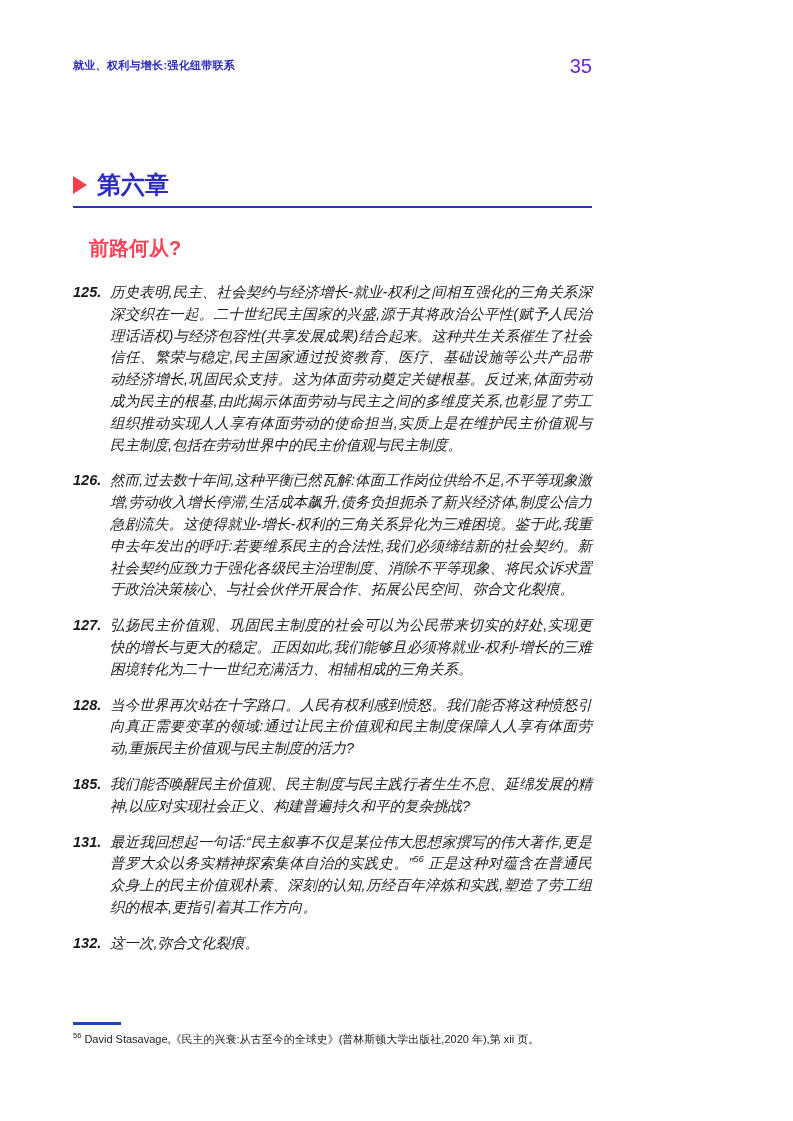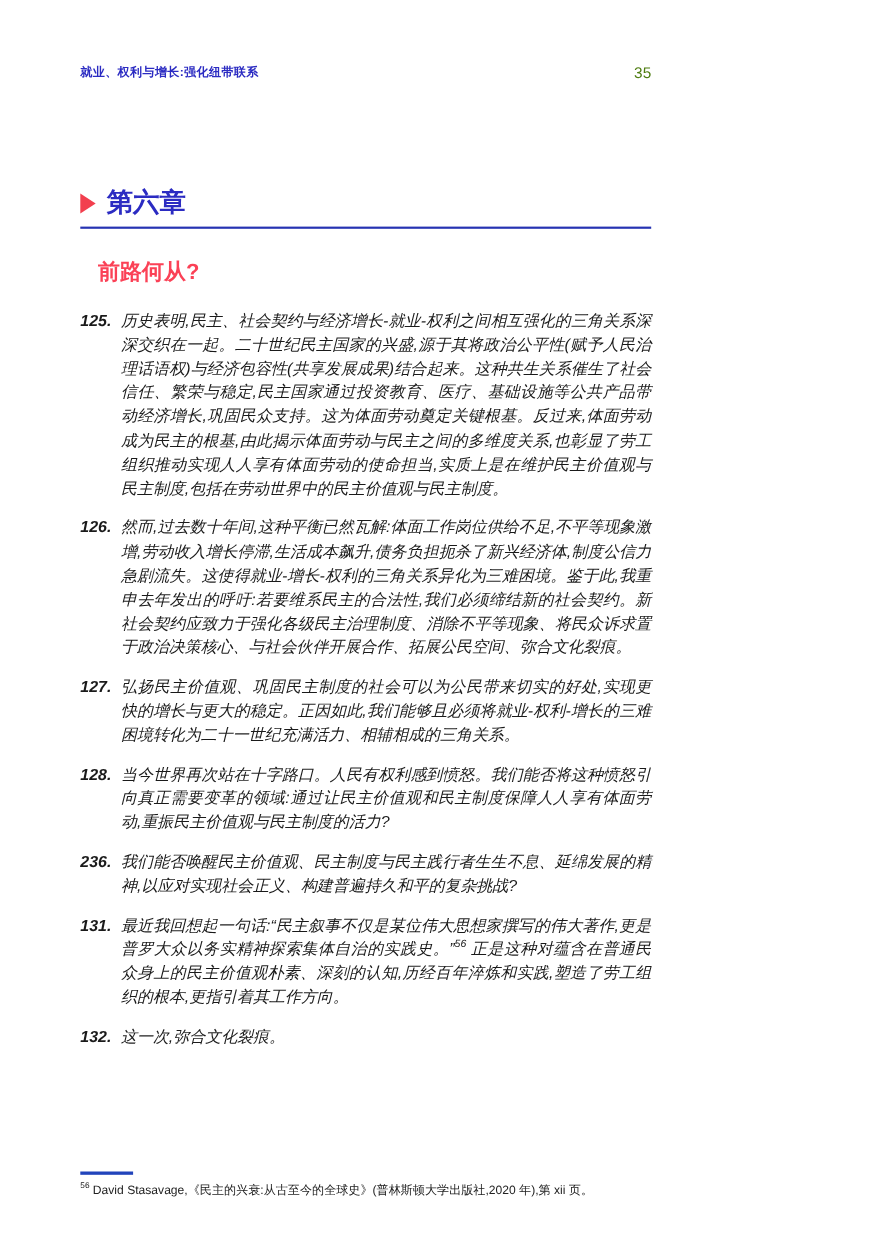--- a/index.html
+++ b/index.html
@@ -31,22 +31,22 @@
     align-items: flex-start;
     height: 16px;
   }
   .header-title {
     font-size: 11px;
     font-weight: bold;
     color: var(--brand-blue);
     letter-spacing: 0.3px;
   }
   .page-number {
-    font-size: 14px;
-    color: #4d7c0f;
+    font-size: 20px;
+    color: #6d28d9;
     line-height: 16px;
   }
   
   .chapter-block { margin-top: 96px; }
   .chapter-title {
     display: flex;
     align-items: center;
     font-size: 24px;
     font-weight: bold;
     color: var(--brand-blue);
@@ -97,21 +97,21 @@
   .fn-ref {
     font-size: 9.5px;
     vertical-align: super;
     line-height: 0;
   }
   
   .footnote {
     position: absolute;
     left: 73px;
     right: 72px;
-    top: 1065px;
+    top: 1022px;
   }
   .footnote-rule {
     width: 48px;
     height: 3px;
     background: var(--footnote-blue);
     margin-bottom: 7px;
   }
   .footnote-text {
     font-size: 11px;
     color: #222222;
@@ -150,21 +150,21 @@
     </li>
     <li class="para">
       <span class="para-num">127.</span>
       <span class="para-body">弘扬民主价值观、巩固民主制度的社会可以为公民带来切实的好处,实现更快的增长与更大的稳定。正因如此,我们能够且必须将就业-权利-增长的三难困境转化为二十一世纪充满活力、相辅相成的三角关系。</span>
     </li>
     <li class="para">
       <span class="para-num">128.</span>
       <span class="para-body">当今世界再次站在十字路口。人民有权利感到愤怒。我们能否将这种愤怒引向真正需要变革的领域:通过让民主价值观和民主制度保障人人享有体面劳动,重振民主价值观与民主制度的活力?</span>
     </li>
     <li class="para">
-      <span class="para-num">236.</span>
+      <span class="para-num">185.</span>
       <span class="para-body">我们能否唤醒民主价值观、民主制度与民主践行者生生不息、延绵发展的精神,以应对实现社会正义、构建普遍持久和平的复杂挑战?</span>
     </li>
     <li class="para">
       <span class="para-num">131.</span>
       <span class="para-body"><span>最近我回想起一句话:“民主叙事不仅是某位伟大思想家撰写的伟大著作,更是普罗大众以务实精神探索集体自治的实践史。”</span><sup class="fn-ref">56</sup><span> 正是这种对蕴含在普通民众身上的民主价值观朴素、深刻的认知,历经百年淬炼和实践,塑造了劳工组织的根本,更指引着其工作方向。</span></span>
     </li>
     <li class="para">
       <span class="para-num">132.</span>
       <span class="para-body">这一次,弥合文化裂痕。</span>
     </li>

